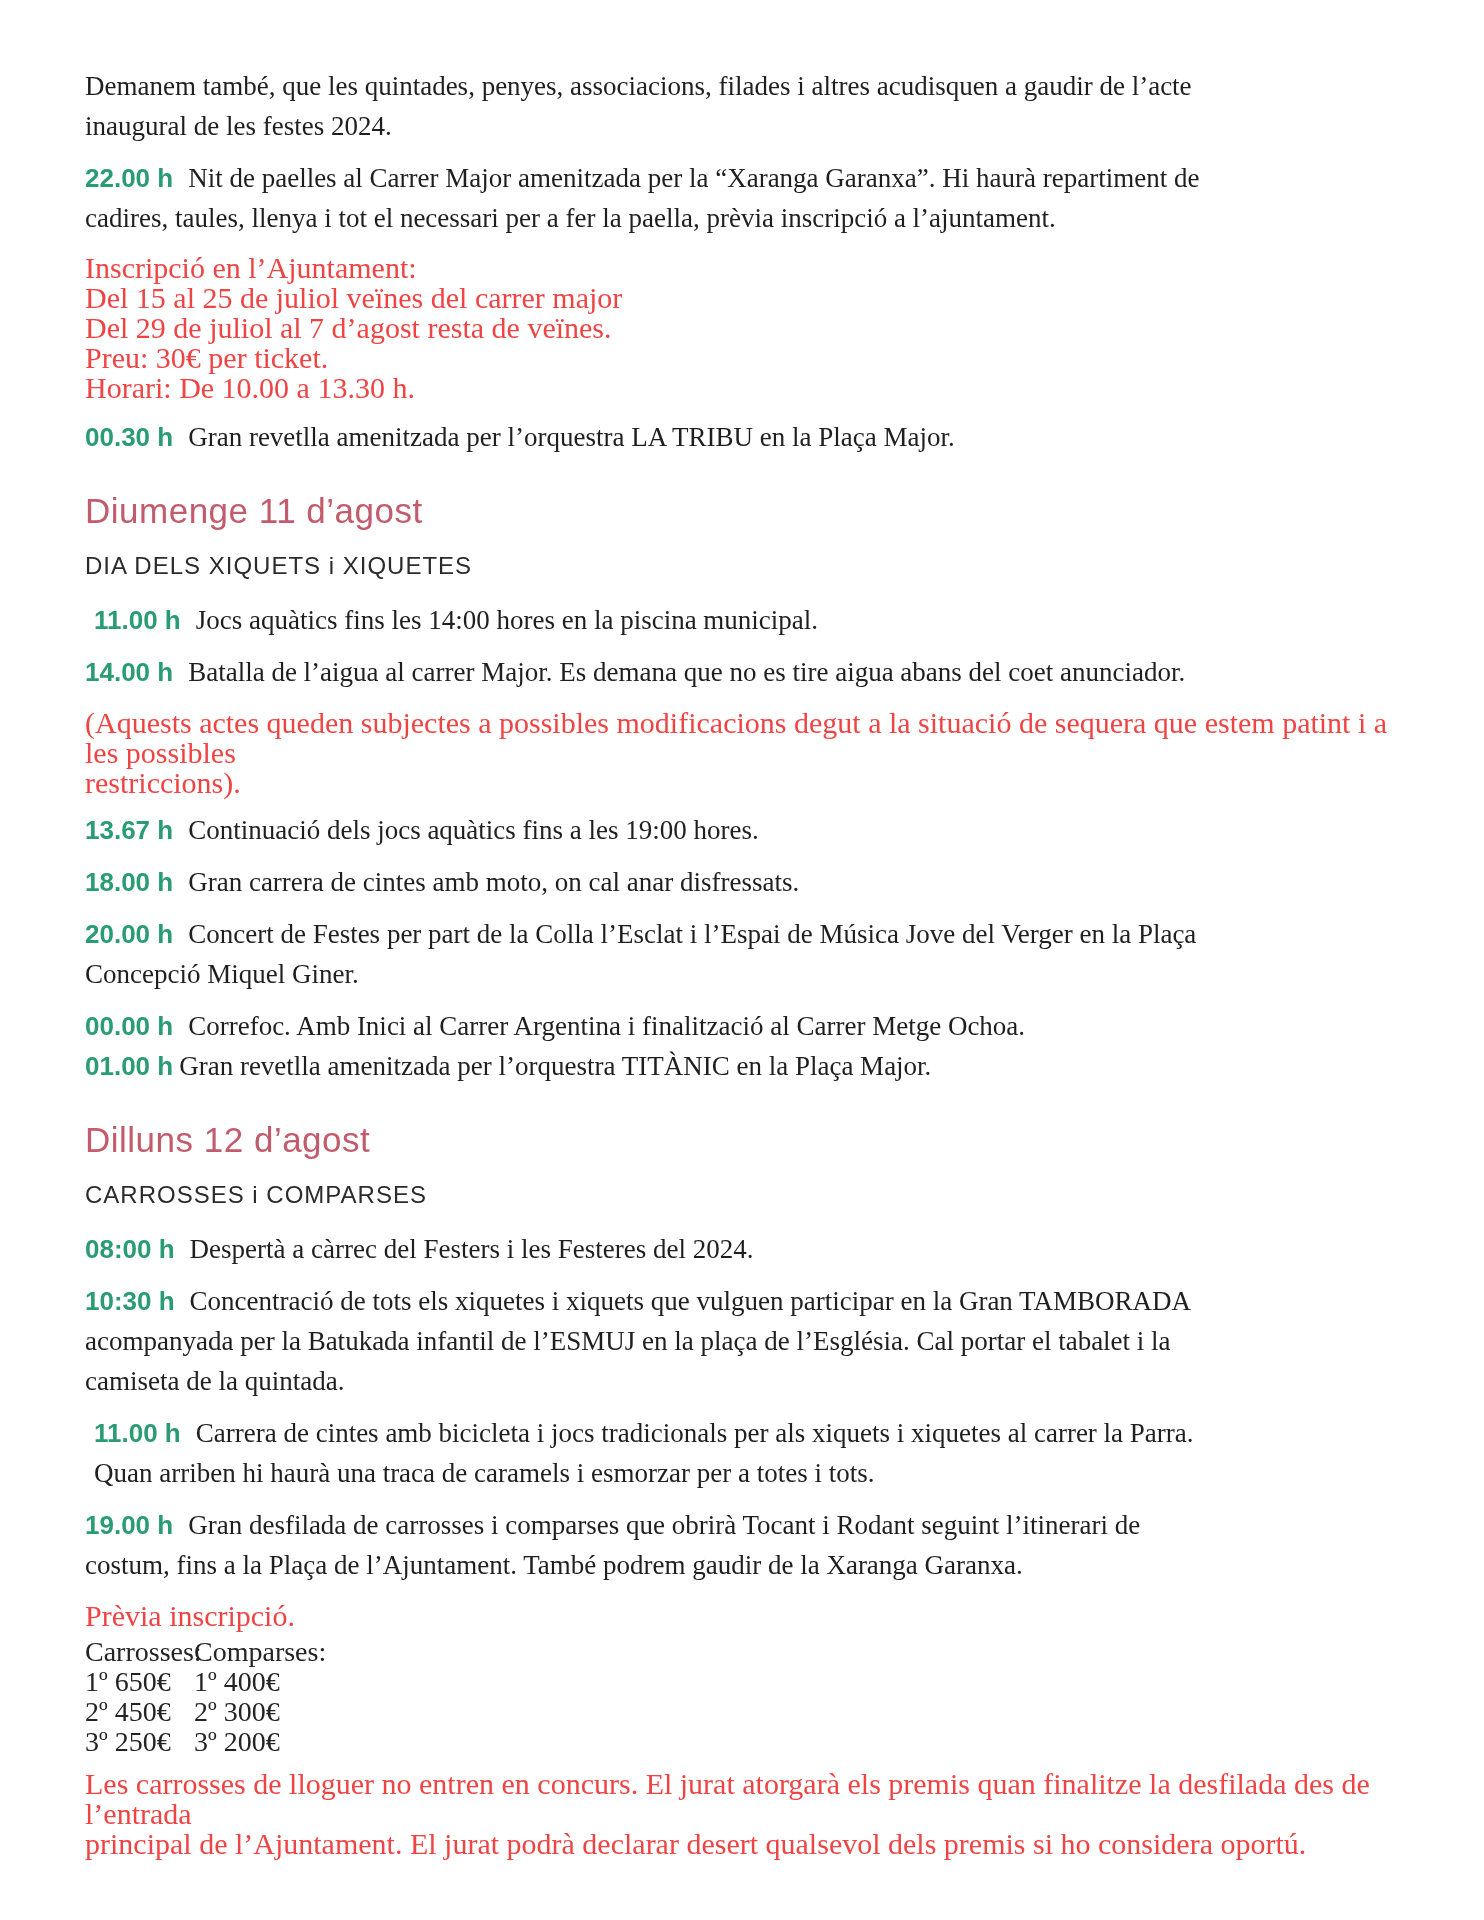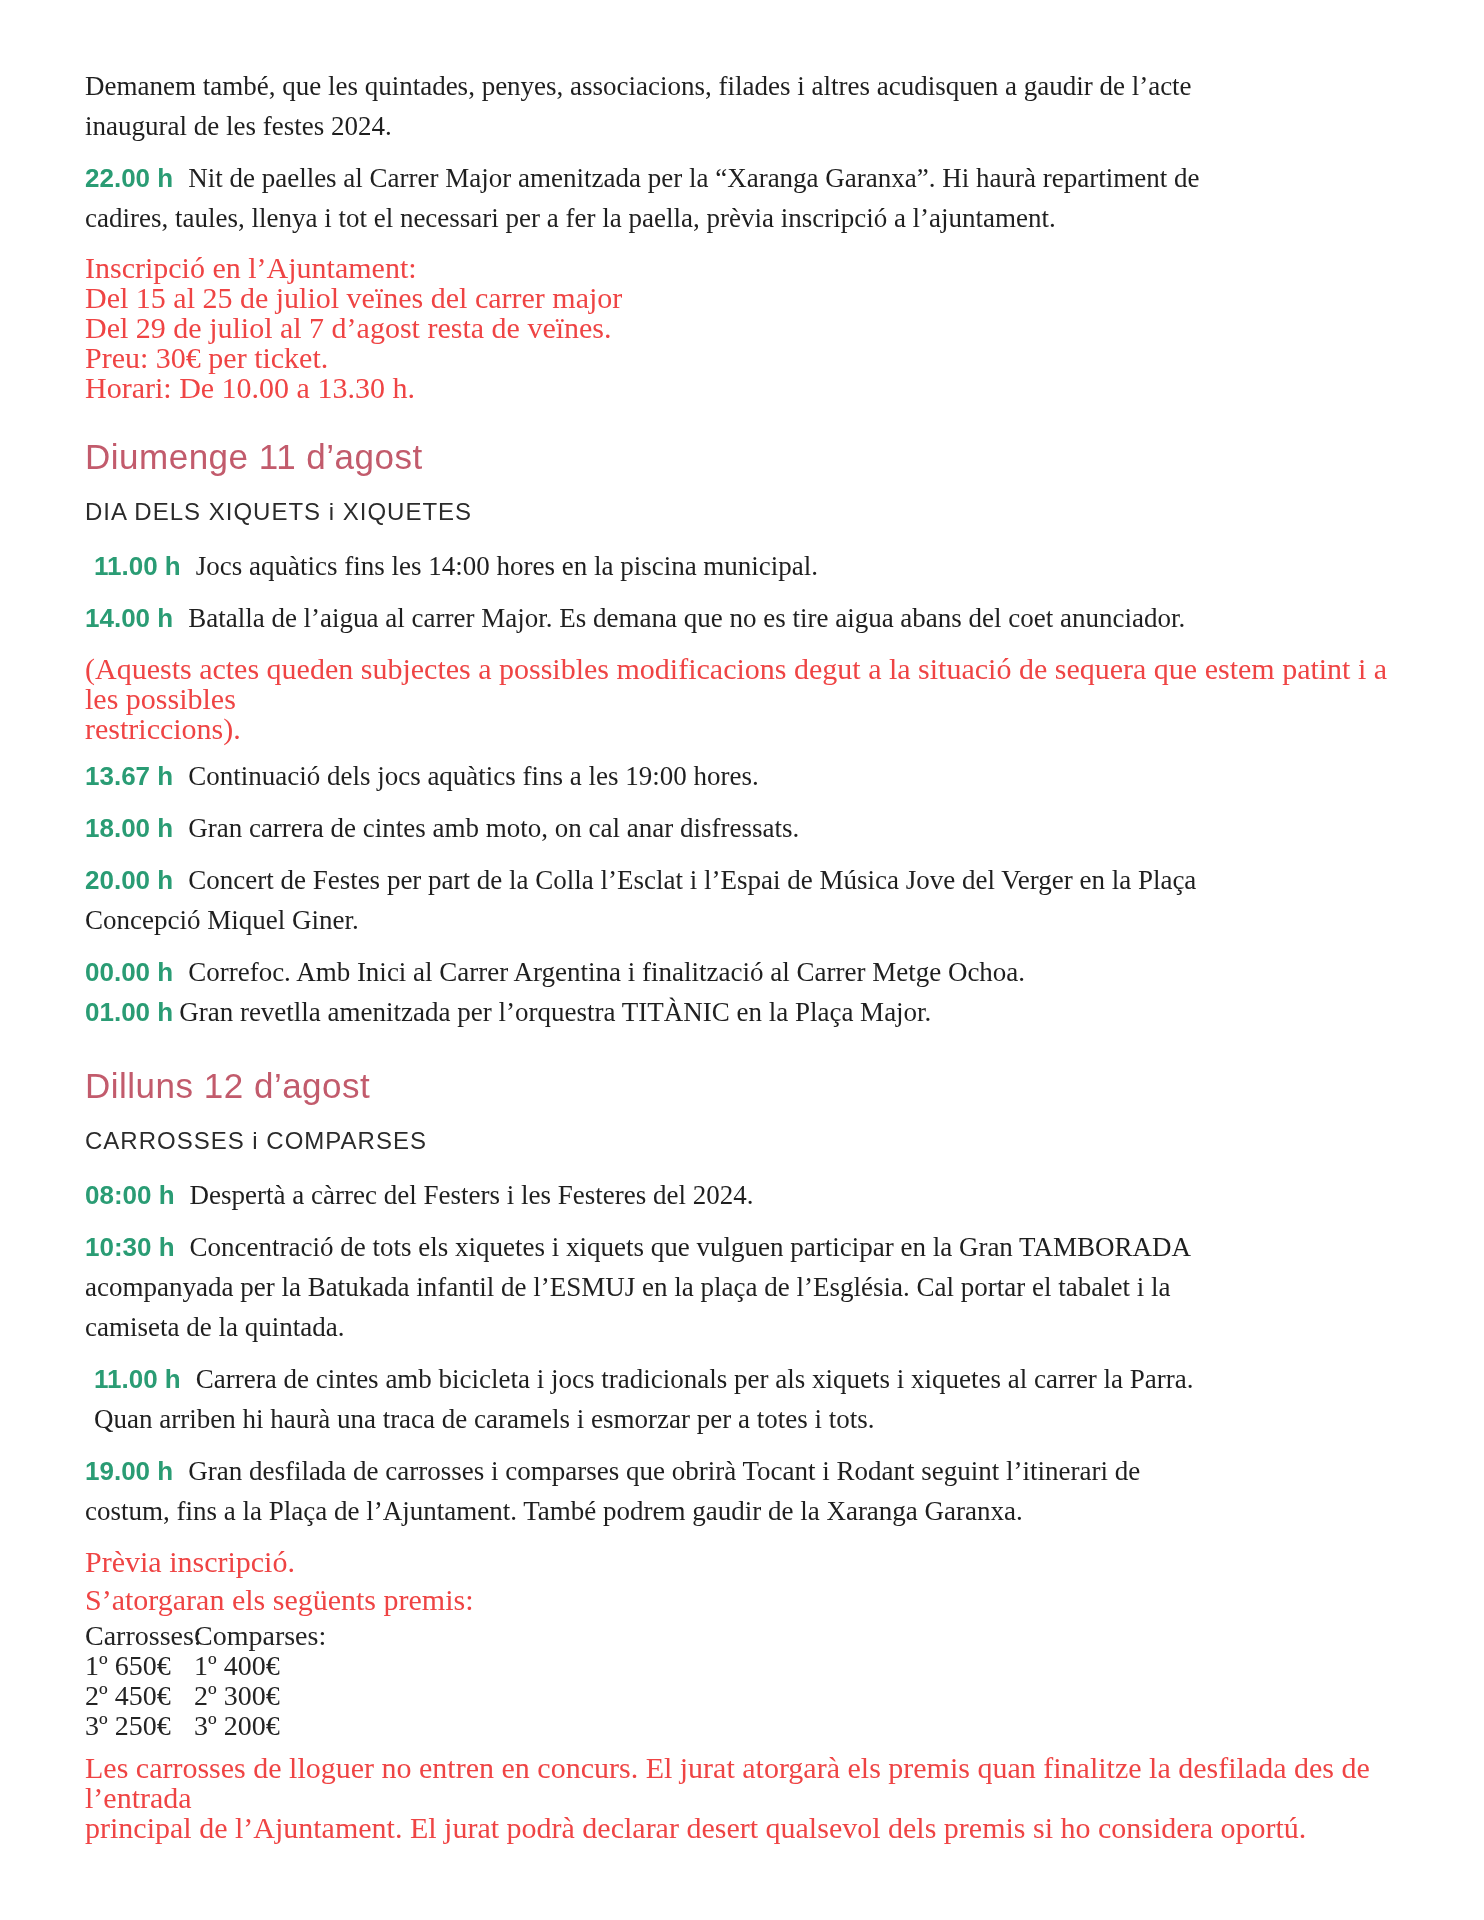--- a/index.html
+++ b/index.html
@@ -85,20 +85,23 @@
 <div class="page">
 
   <p class="body-text">Demanem també, que les quintades, penyes, associacions, filades i altres acudisquen a gaudir de l’acte<br>inaugural de les festes 2024.</p>
 
   <p class="body-text event">
     <span class="time">22.00 h</span><span>Nit de paelles al Carrer Major amenitzada per la “Xaranga Garanxa”. Hi haurà repartiment de<br>cadires, taules, llenya i tot el necessari per a fer la paella, prèvia inscripció a l’ajuntament.</span>
   </p>
 
   <div class="small-text note-block">Inscripció en l’Ajuntament:<br>Del 15 al 25 de juliol veïnes del carrer major<br>Del 29 de juliol al 7 d’agost resta de veïnes.<br>Preu: 30€ per ticket.<br>Horari: De 10.00 a 13.30 h.</div>
 
+  <p class="body-text event">
+    <span class="time">00.30 h</span><span>Gran revetlla amenitzada per l’orquestra LA TRIBU en la Plaça Major.</span>
+  </p>
 
   <section class="section">
     <h2 class="section-title">Diumenge 11 d’agost</h2>
     <p class="section-subtitle">DIA DELS XIQUETS i XIQUETES</p>
 
     <p class="body-text event first indent">
       <span class="time">11.00 h</span><span>Jocs aquàtics fins les 14:00 hores en la piscina municipal.</span>
     </p>
 
     <p class="body-text event">
@@ -142,21 +145,20 @@
 
     <p class="body-text event indent">
       <span class="time">11.00 h</span><span>Carrera de cintes amb bicicleta i jocs tradicionals per als xiquets i xiquetes al carrer la Parra.<br>Quan arriben hi haurà una traca de caramels i esmorzar per a totes i tots.</span>
     </p>
 
     <p class="body-text event">
       <span class="time">19.00 h</span><span>Gran desfilada de carrosses i comparses que obrirà Tocant i Rodant seguint l’itinerari de<br>costum, fins a la Plaça de l’Ajuntament. També podrem gaudir de la Xaranga Garanxa.</span>
     </p>
 
     <p class="small-text note">Prèvia inscripció.</p>
-    <p class="small-text small-note" style="margin-top:8px">S’atorgaran els següents premis:</p>
 
     <div class="prize-table">
       <span class="cell">Carrosses:</span>
       <span class="cell">Comparses:</span>
 
       <span class="cell">1º 650€</span>
       <span class="cell">1º 400€</span>
 
       <span class="cell">2º 450€</span>
       <span class="cell">2º 300€</span>

